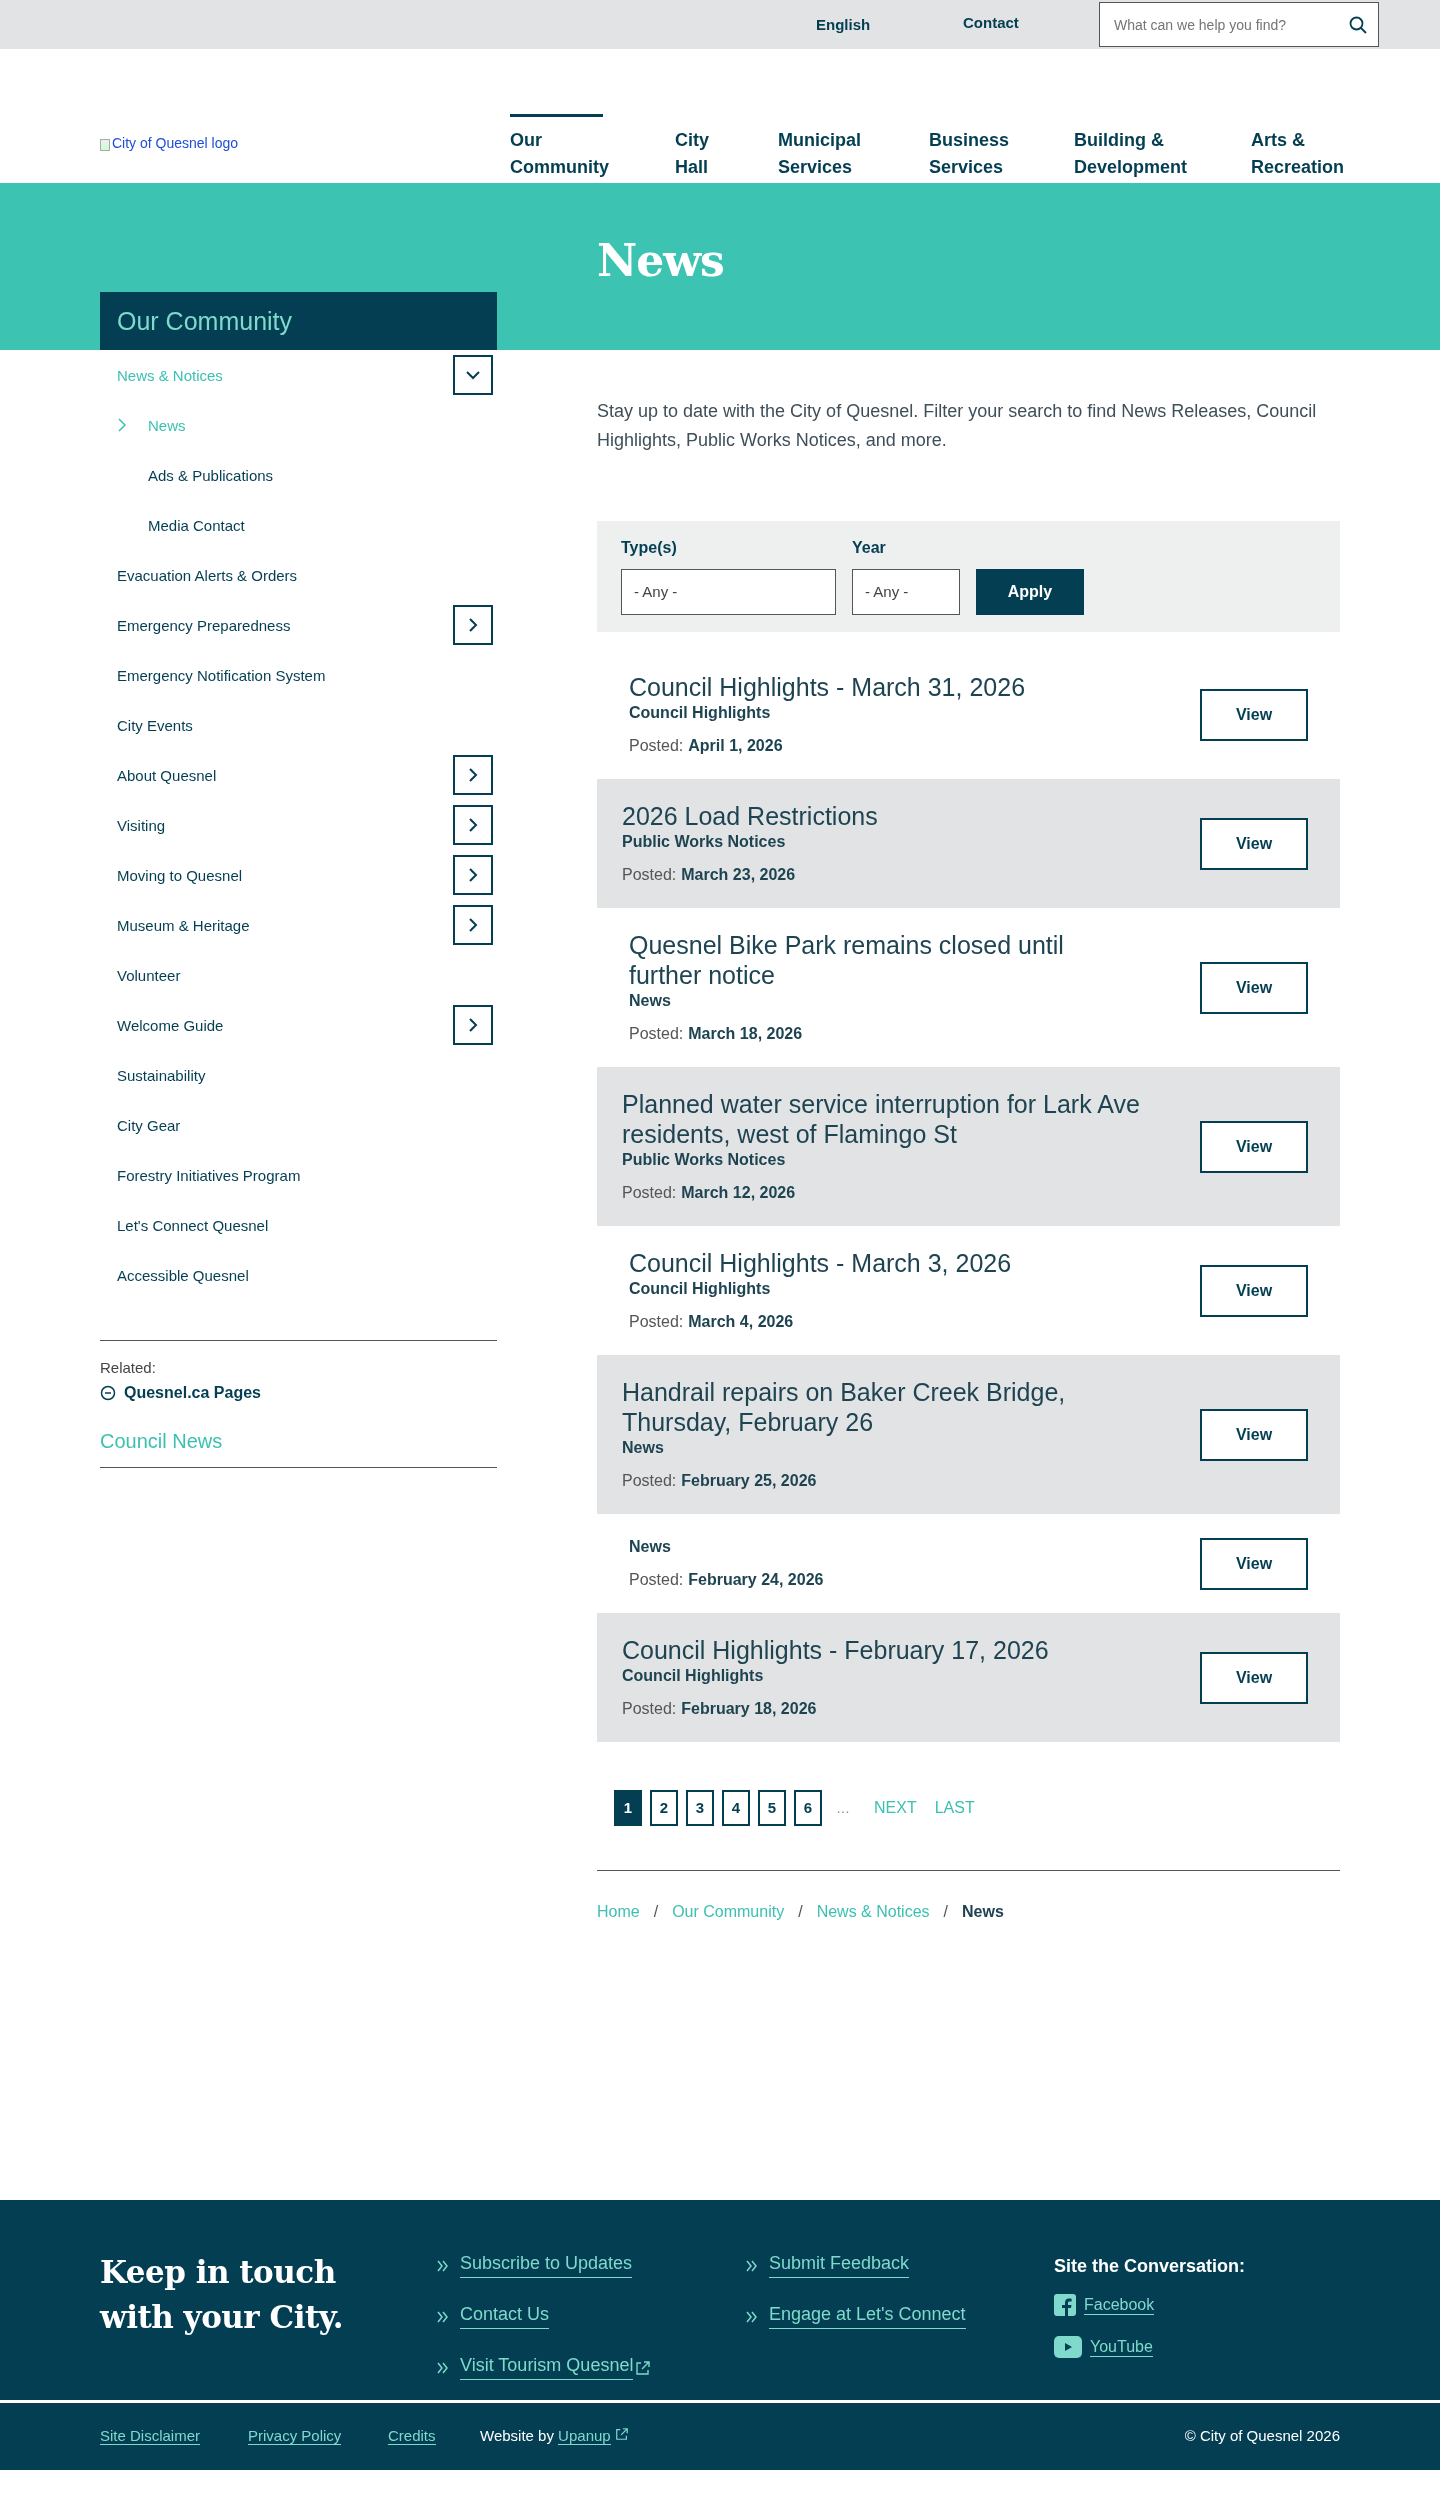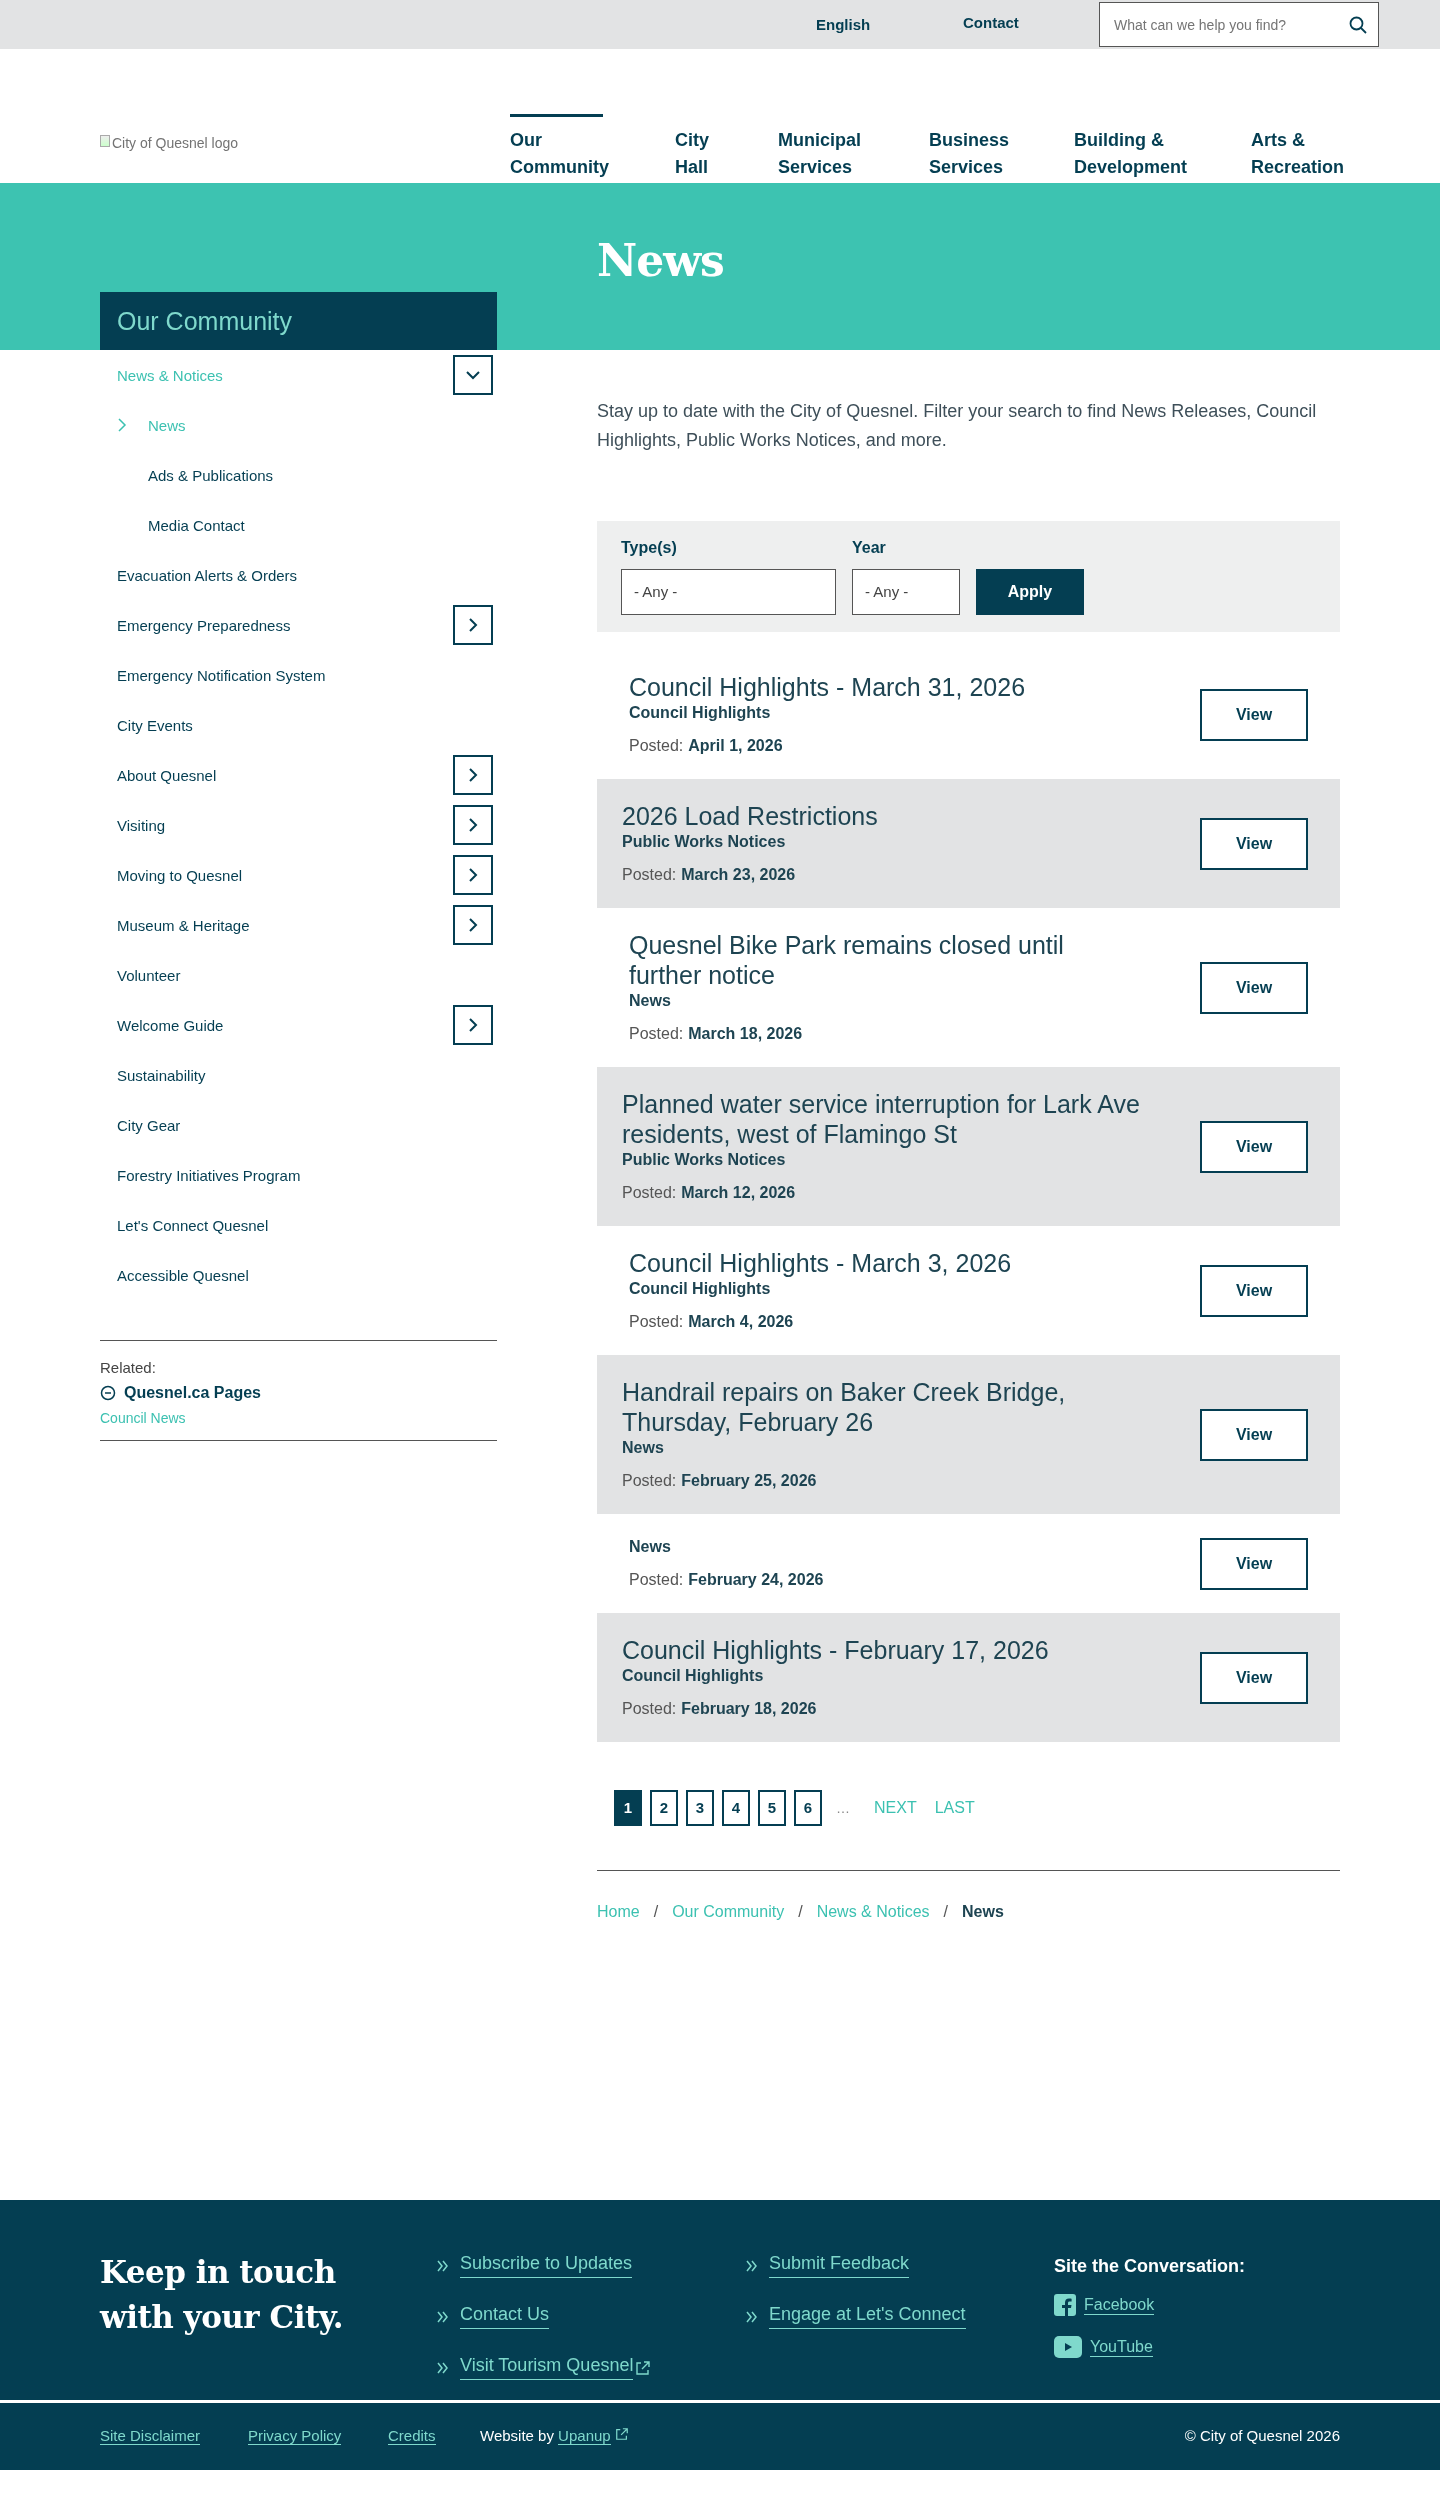--- a/index.html
+++ b/index.html
@@ -9,21 +9,21 @@
   
   .utility { height: 49px; background: #e2e3e4; position: relative; }
   .utility .lang { position: absolute; left: 816px; top: 16px; font-size: 15px; font-weight: bold; color: #043e52; }
   .utility .contact { position: absolute; left: 963px; top: 14px; font-size: 15px; font-weight: bold; color: #043e52; }
   .utility .search { position: absolute; left: 1099px; top: 2px; width: 280px; height: 45px; background: #fff; border: 1px solid #555; display: flex; align-items: center; }
   .utility .search input { border: none; outline: none; flex: 1; height: 100%; padding-left: 14px; font-size: 14px; font-family: "Liberation Sans", sans-serif; color: #777; background: transparent; }
   .utility .search .s-btn { width: 40px; height: 100%; display: flex; align-items: center; justify-content: center; }
 
   
   .header { height: 134px; position: relative; background: #fff; }
-  .logo { position: absolute; left: 100px; top: 86px; font-size: 14px; color: #737373; display: flex; align-items: flex-start; gap: 2px; }
+  .logo { position: absolute; left: 100px; top: 86px; font-size: 14px; color: #1d4ed8; display: flex; align-items: flex-end; gap: 2px; }
   .logo .broken { width: 10px; height: 12px; border: 1px solid #aaa; background: linear-gradient(#eee, #cfc); }
   .mainnav { position: absolute; top: 78px; left: 0; }
   .nav-item { position: absolute; font-size: 18px; font-weight: bold; line-height: 27px; color: #043e52; white-space: nowrap; }
   .nav-item.active::before { content: ""; position: absolute; left: 0; top: -13px; width: 93px; height: 3px; background: #043e52; }
 
   
   .hero { height: 167px; background: #3dc3b1; position: relative; }
   .hero h1 { position: absolute; left: 597px; top: 52px; font-family: "DejaVu Serif", serif; font-size: 44px; color: #fff; font-weight: bold; letter-spacing: -1px; }
 
   
@@ -35,21 +35,21 @@
   .side-list { list-style: none; }
   .side-item { position: relative; height: 50px; display: flex; align-items: center; padding-left: 17px; font-size: 15px; color: #043e52; }
   .side-item.current-parent { color: #3cc1b1; }
   .side-item.sub { padding-left: 48px; }
   .side-item.sub.current { color: #3cc1b1; }
   .side-item .caret { position: absolute; left: 17px; top: 17px; }
   .side-toggle { position: absolute; right: 4px; top: 5px; width: 40px; height: 40px; border: 2px solid #043e52; background: #fff; display: flex; align-items: center; justify-content: center; }
   .related { margin-top: 40px; border-top: 1.5px solid #555; border-bottom: 1.5px solid #555; padding: 18px 0 14px; }
   .related .r-label { font-size: 15px; color: #444; }
   .related .r-group { margin-top: 8px; font-size: 16px; font-weight: bold; color: #043e52; display: flex; align-items: center; gap: 8px; }
-  .related .r-link { margin-top: 8px; font-size: 14px; color: #3cc1b1; display: block; }
+  .related .r-link { margin-top: 28px; font-size: 20px; color: #3cc1b1; display: block; }
 
   
   .content { position: absolute; left: 597px; top: 0; width: 743px; }
   .intro { margin-top: 47px; font-size: 18px; line-height: 29px; color: #3e4f59; }
   .filters { margin-top: 66px; height: 111px; background: #eeefef; position: relative; }
   .f-label { position: absolute; top: 18px; font-size: 16px; font-weight: bold; color: #043e52; }
   .f-select { position: absolute; top: 48px; height: 46px; background: #fff; border: 1px solid #555; font-size: 15px; color: #444; padding-left: 12px; line-height: 44px; }
   .apply { position: absolute; left: 379px; top: 48px; width: 108px; height: 46px; background: #043e52; color: #fff; font-size: 16px; font-weight: bold; text-align: center; line-height: 46px; border: none; }
 
   .news-list { margin-top: 18px; }

